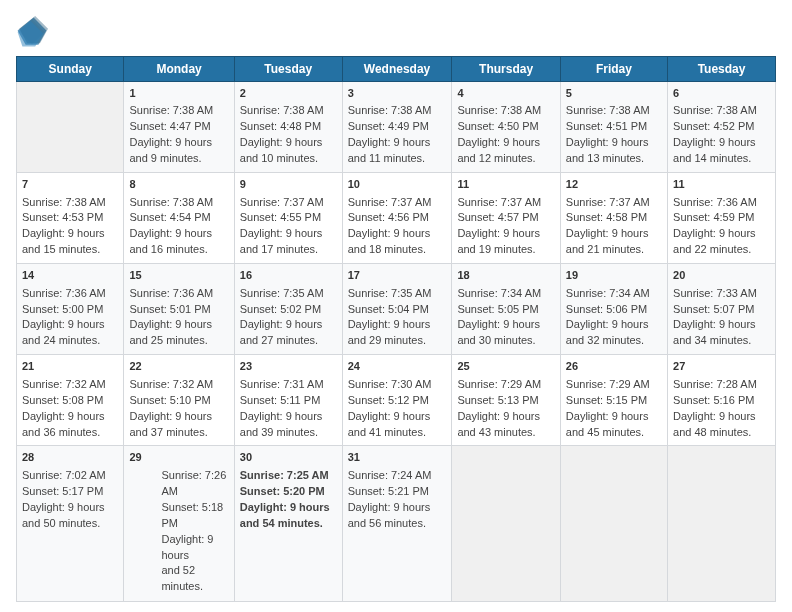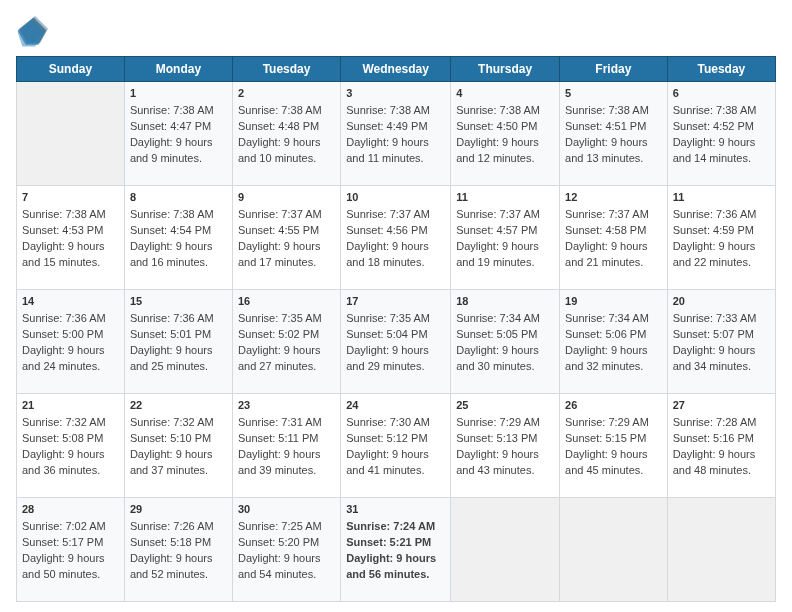--- a/index.html
+++ b/index.html
@@ -331,35 +331,35 @@
         <tr>
           <td>
             <span class="day-num">28</span>
             <div class="day-info" style="white-space: pre-line;">Sunrise: 7:02 AM
 Sunset: 5:17 PM
 Daylight: 9 hours
 and 50 minutes.</div>
           </td>
           <td>
             <span class="day-num">29</span>
-            <div class="day-info" style="white-space: pre-line;">Sunrise: 7:26 AM
+            <div class="day-info" style="white-space: pre-line; margin-left: 32px;">Sunrise: 7:26 AM
 Sunset: 5:18 PM
 Daylight: 9 hours
 and 52 minutes.</div>
           </td>
           <td>
             <span class="day-num">30</span>
-            <div class="day-info" style="white-space: pre-line;">Sunrise: 7:25 AM
+            <div class="day-info" style="white-space: pre-line; font-weight: bold;">Sunrise: 7:25 AM
 Sunset: 5:20 PM
 Daylight: 9 hours
 and 54 minutes.</div>
           </td>
           <td>
             <span class="day-num">31</span>
-            <div class="day-info" style="white-space: pre-line; font-weight: bold;">Sunrise: 7:24 AM
+            <div class="day-info" style="white-space: pre-line;">Sunrise: 7:24 AM
 Sunset: 5:21 PM
 Daylight: 9 hours
 and 56 minutes.</div>
           </td>
           <td class="empty"></td>
           <td class="empty"></td>
           <td class="empty"></td>
         </tr>
       </tbody>
   </table>

